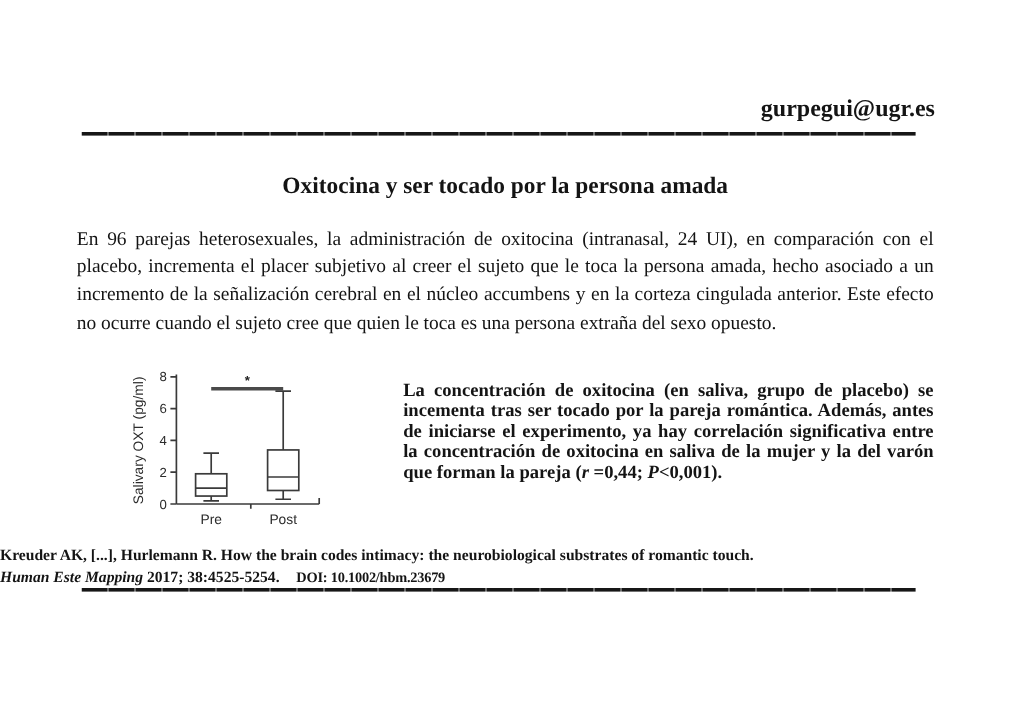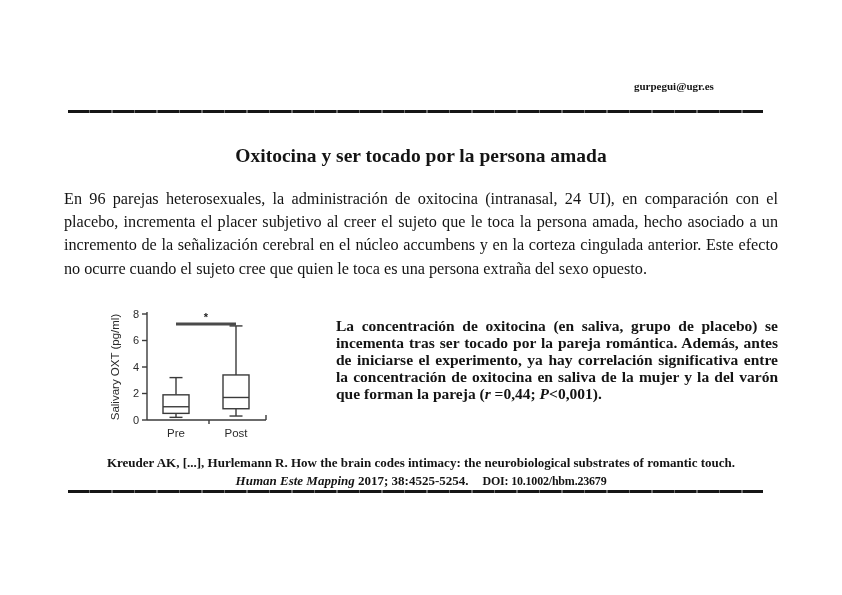--- a/index.html
+++ b/index.html
@@ -5,21 +5,21 @@
   html,body{margin:0;padding:0;background:#ffffff;}
   body{width:842px;height:595px;font-family:"Liberation Serif",serif;color:#141414;}
   .page{position:relative;width:842px;height:595px;background:#fff;overflow:hidden;}
 
   .masthead-title{
     position:absolute;left:85px;top:71px;
     font-size:23px;font-weight:bold;letter-spacing:-0.2px;white-space:nowrap;
   }
   .masthead-email{
     position:absolute;left:634px;top:80px;
-    font-size:11px;font-weight:bold;white-space:nowrap;
+    font-size:20px;font-weight:bold;white-space:nowrap;
   }
   .rule{
     position:absolute;left:68px;width:695px;height:3px;
     background:repeating-linear-gradient(90deg,#161616 0px,#161616 21px,#6a6a6a 21px,#6a6a6a 22.5px);
   }
   .rule-top{top:110px;}
   .rule-bottom{top:490px;}
 
   .section-heading{
     position:absolute;left:0;top:145px;width:842px;
@@ -36,21 +36,21 @@
 
   .figure-caption{
     position:absolute;left:336px;top:317px;width:442px;
     font-size:15.5px;font-weight:bold;line-height:17px;
     text-align:justify;text-justify:inter-word;
   }
   .it{font-style:italic;}
 
   .citation{
     position:absolute;left:0;top:454px;width:842px;
-    text-align:center;font-weight:bold;font-size:13px;line-height:17.5px;
+    text-align:left;font-weight:bold;font-size:13px;line-height:17.5px;
   }
   .citation .doi{font-size:12px;margin-left:14px;font-family:Liberation Serif, serif;font-weight:bold;letter-spacing:-0.2px;}
   .citation .doi-wrap{display:block;}
 </style>
 </head>
 <body>
 
 <div class="page">
 
   <div class="masthead-email">gurpegui@ugr.es</div>

